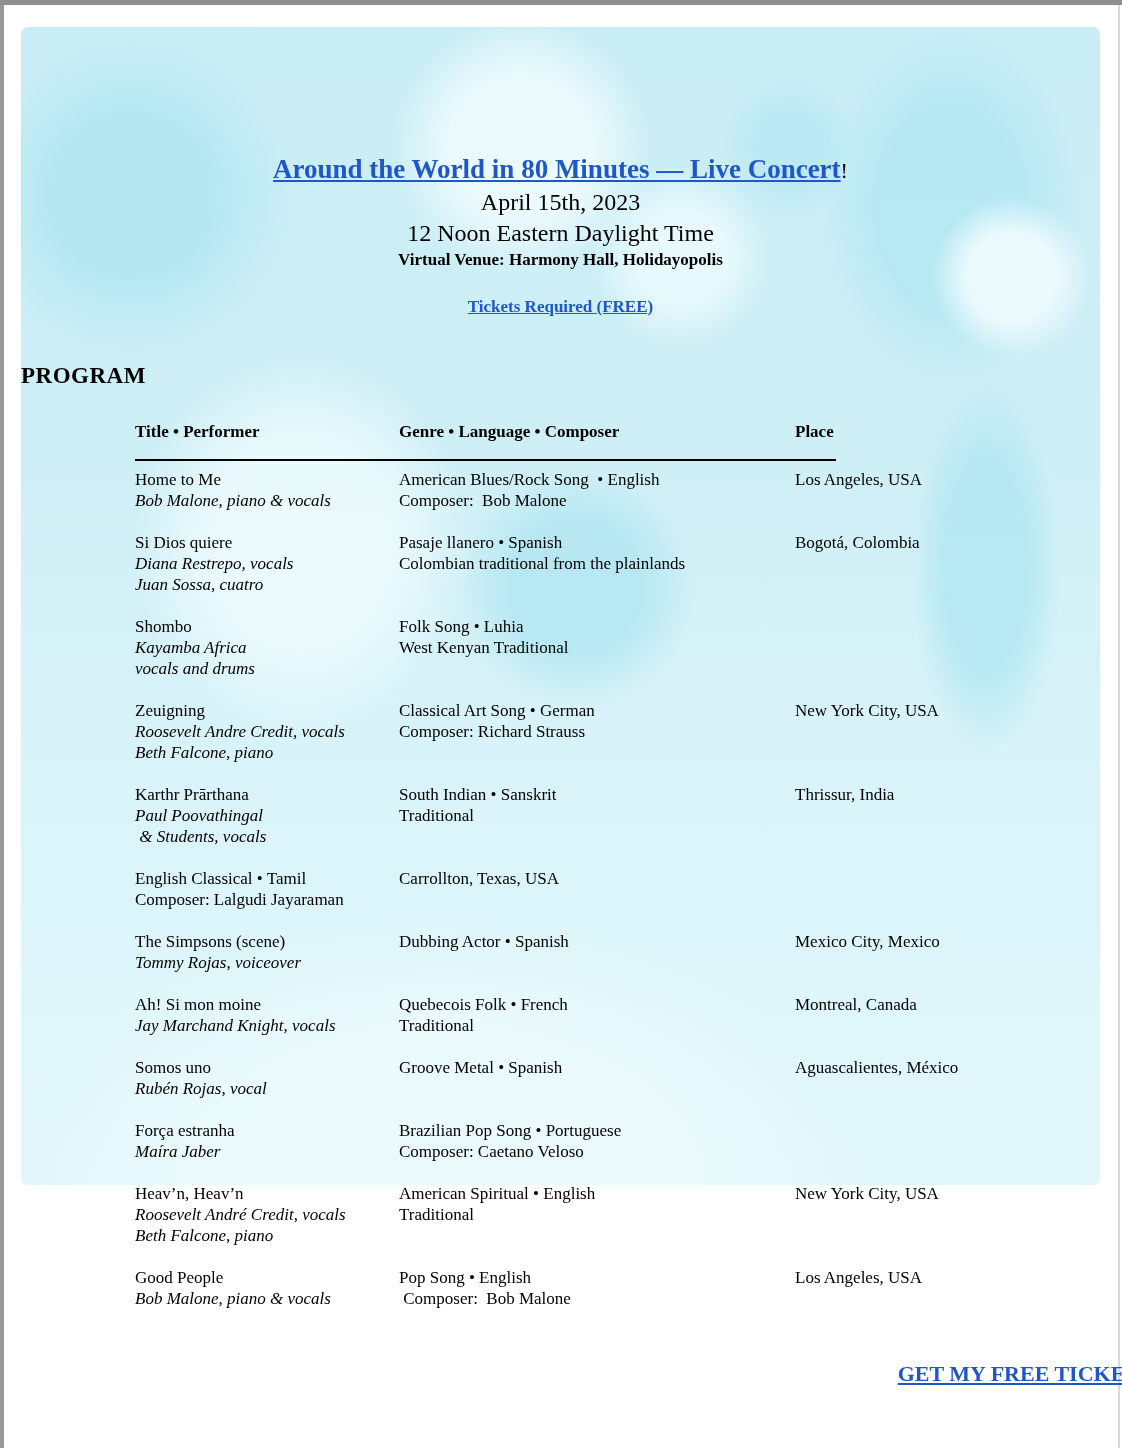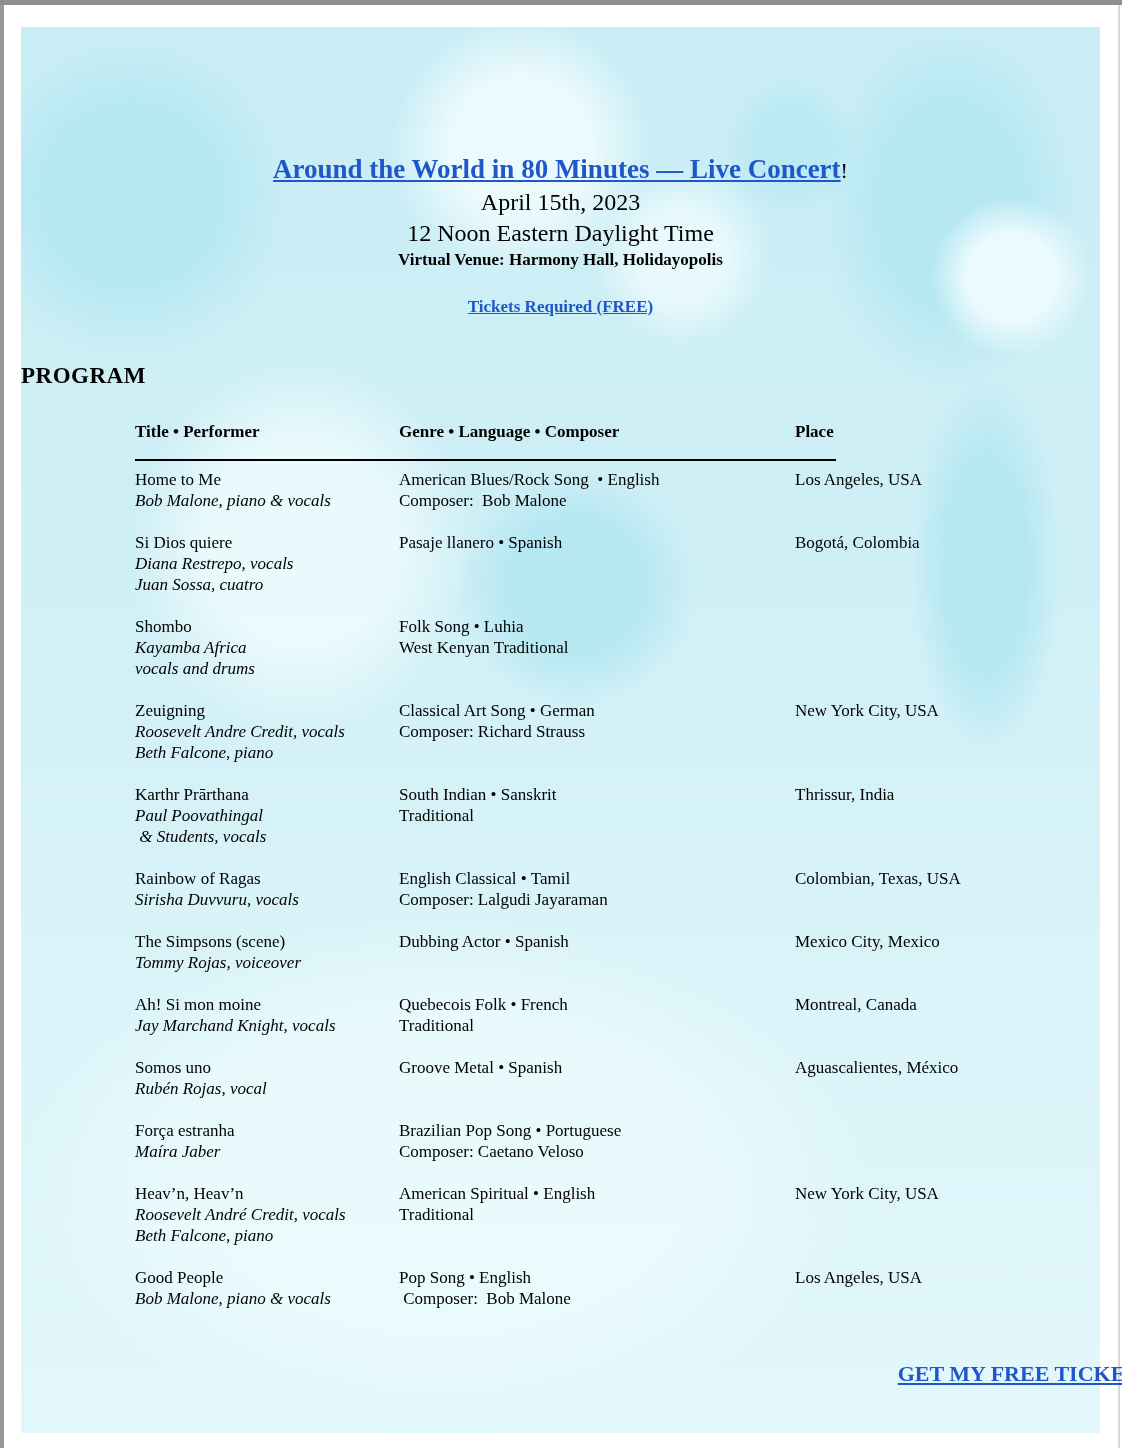--- a/index.html
+++ b/index.html
@@ -10,34 +10,35 @@
     color: #000;
     overflow: hidden;
     position: relative;
   }
   .edge-top    { position: absolute; top: 0; left: 0; width: 1122px; height: 5px; background: #8f8f8f; }
   .edge-left   { position: absolute; top: 5px; left: 0; width: 4px; height: 1443px; background: #989898; }
   .edge-right  { position: absolute; top: 5px; left: 1118px; width: 2px; height: 1443px; background: #d9d9d9; }
 
   .page {
     position: absolute; left: 21px; top: 27px;
-    width: 1079px; height: 1406px;
+    width: 1079px; height: 1158px;
     background-color: #cdeef6;
     background-image:
       radial-gradient(circle 130px at 500px 120px,  rgba(240,252,254,.85) 0 55%, rgba(240,252,254,0) 100%),
       radial-gradient(circle 90px  at 660px 230px,  rgba(238,252,254,.8)  0 50%, rgba(238,252,254,0) 100%),
       radial-gradient(circle 80px  at 990px 250px,  rgba(240,252,254,.9)  0 55%, rgba(240,252,254,0) 100%),
       radial-gradient(ellipse 170px 190px at 280px 520px, rgba(236,251,253,.9) 0 55%, rgba(236,251,253,0) 100%),
       radial-gradient(ellipse 420px 260px at 420px 1150px, rgba(236,251,253,.8) 0 60%, rgba(236,251,253,0) 100%),
       radial-gradient(circle 160px at 110px 170px,  rgba(168,228,240,.65) 0 50%, rgba(168,228,240,0) 100%),
       radial-gradient(circle 120px at 555px 560px,  rgba(165,226,239,.6)  0 55%, rgba(165,226,239,0) 100%),
       radial-gradient(ellipse 130px 180px at 930px 180px, rgba(168,228,240,.6) 0 55%, rgba(168,228,240,0) 100%),
       radial-gradient(ellipse 75px 190px at 965px 540px,  rgba(168,228,240,.65) 0 55%, rgba(168,228,240,0) 100%),
       radial-gradient(circle 70px at 770px 120px,   rgba(170,229,241,.5) 0 50%, rgba(170,229,241,0) 100%),
       linear-gradient(180deg, #c9edf5 0%, #cfeff6 38%, #daf4f9 68%, #e2f7fb 100%);
+    border-radius: 7px;
   }
 
   .doc-header { text-align: center; padding-top: 126px; }
   .doc-title { font-size: 27px; font-weight: bold; margin: 0; line-height: 32px; }
   .doc-title a { color: #1f57c8; text-decoration: underline; cursor: pointer; }
   .title-bang { color: #000; font-weight: normal; font-size: 22px; }
   .doc-date, .doc-time { font-size: 24px; line-height: 31px; }
   .doc-venue { font-size: 17px; font-weight: bold; line-height: 22px; }
   .doc-tickets { margin-top: 26px; font-size: 17px; font-weight: bold; }
   .doc-tickets a, .doc-footer a { color: #1f57c8; text-decoration: underline; cursor: pointer; }
@@ -112,20 +113,21 @@
     </div>
 
     <div class="prow">
       <div>
         <span class="line">Si Dios quiere</span>
         <span class="line italic">Diana Restrepo, vocals</span>
         <span class="line italic">Juan Sossa, cuatro</span>
       </div>
       <div>
         <span class="line">Pasaje llanero • Spanish</span>
+        <span class="line">Colombian traditional from the plainlands</span>
       </div>
       <div>
         <span class="line">Bogotá, Colombia</span>
       </div>
     </div>
 
     <div class="prow">
       <div>
         <span class="line">Shombo</span>
         <span class="line italic">Kayamba Africa</span>
@@ -162,29 +164,25 @@
         <span class="line">South Indian • Sanskrit</span>
         <span class="line">Traditional</span>
       </div>
       <div>
         <span class="line">Thrissur, India</span>
       </div>
     </div>
 
     <div class="prow">
       <div>
-        <span class="line">Rainbow of Ragas</span>
-        <span class="line italic">Sirisha Duvvuru, vocals</span>
-      </div>
-      <div>
         <span class="line">English Classical • Tamil</span>
         <span class="line">Composer: Lalgudi Jayaraman</span>
       </div>
       <div>
-        <span class="line">Colombian, Texas, USA</span>
+        <span class="line">Carrollton, Texas, USA</span>
       </div>
     </div>
 
     <div class="prow">
       <div>
         <span class="line">The Simpsons (scene)</span>
         <span class="line italic">Tommy Rojas, voiceover</span>
       </div>
       <div>
         <span class="line">Dubbing Actor • Spanish</span>

